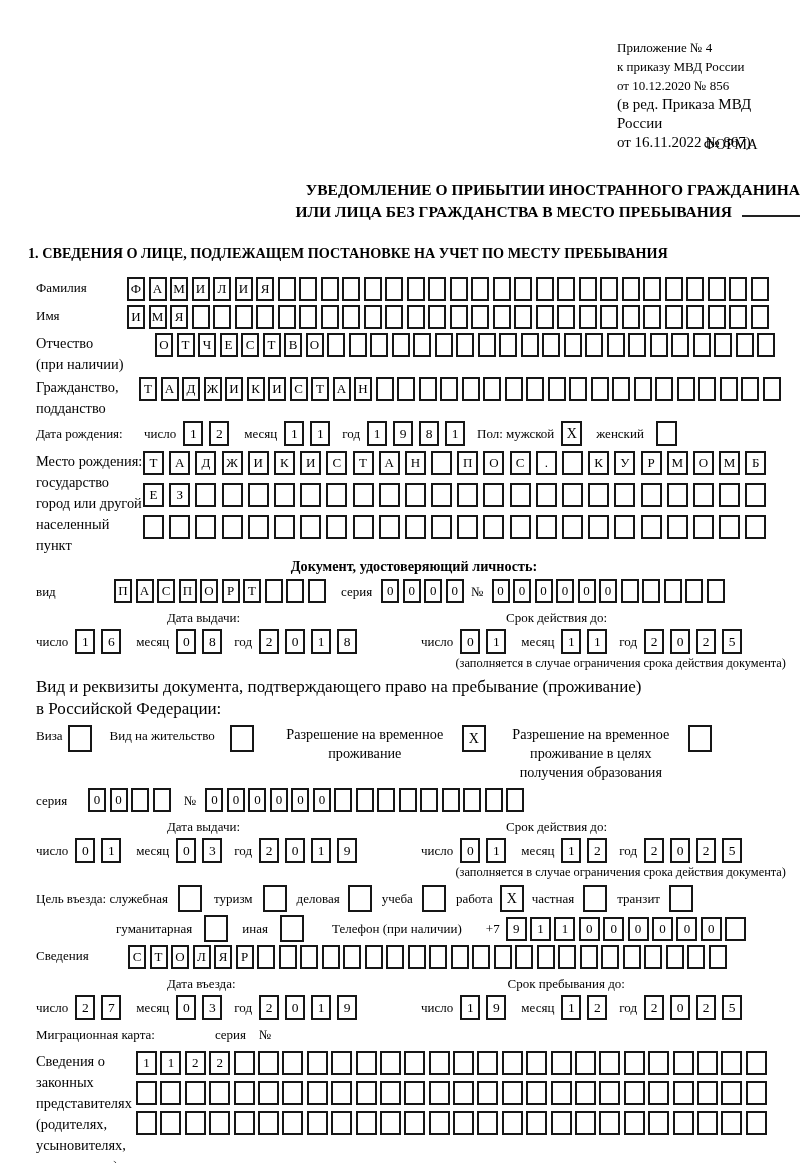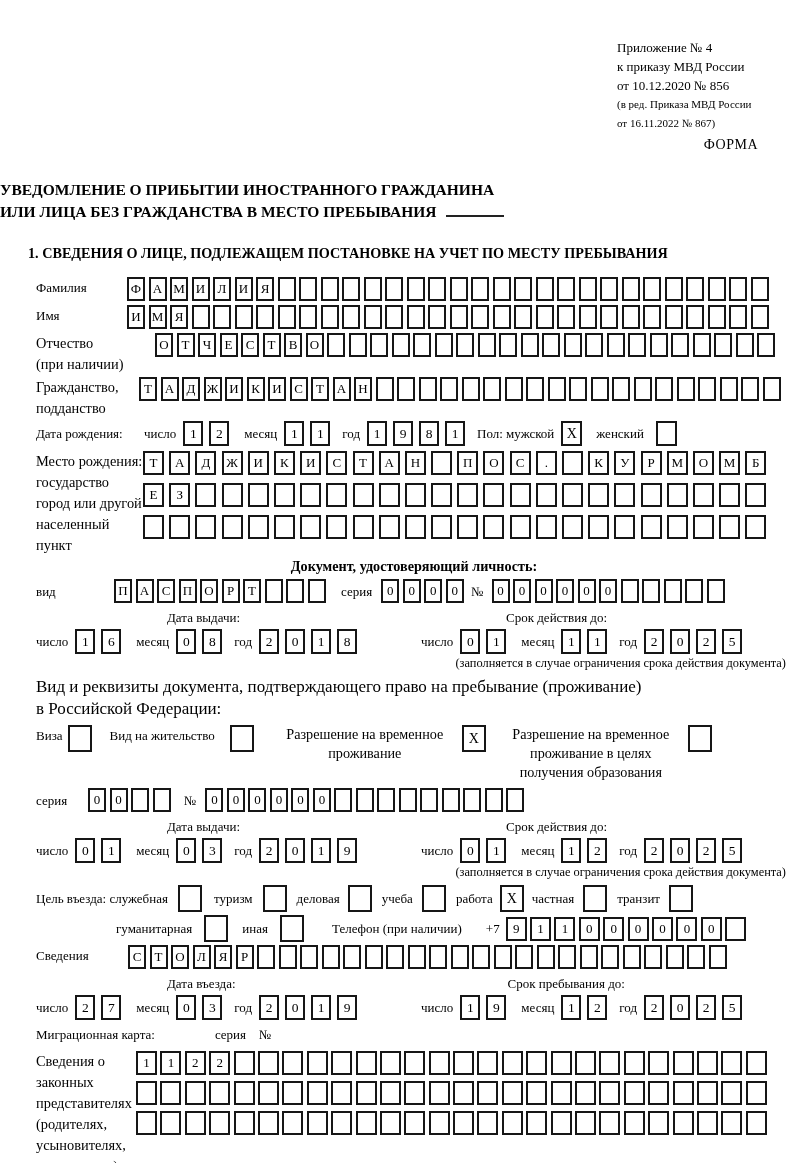--- a/index.html
+++ b/index.html
@@ -1,21 +1,21 @@
 <!DOCTYPE html>
 <html><head>
 <meta charset="utf-8">
 <style>
   html,body{margin:0;padding:0;background:#fff;}
   .page{width:800px;height:1163px;position:relative;background:#fff;color:#000;
         font-family:"Liberation Serif","DejaVu Serif",serif;overflow:hidden;}
   .annex{position:absolute;left:617px;top:38px;font-size:13px;line-height:19px;}
-  .annex .small{font-size:11px;}
+  .annex .small{font-size:15px;}
   .forma{position:absolute;top:137px;right:42px;font-size:14px;font-weight:400;letter-spacing:.5px;}
-  .title{position:absolute;top:179px;left:0;width:100%;text-align:left;font-weight:700;
+  .title{position:absolute;top:179px;left:0;width:100%;text-align:right;font-weight:700;
          font-size:15.5px;line-height:22px;}
   .title-underline{display:inline-block;width:58px;border-bottom:2px solid #222;height:13px;margin-left:10px;}
   .sec{position:absolute;top:245px;left:28px;right:4px;text-align:left;font-weight:700;font-size:14.2px;}
   .form{position:absolute;top:277px;left:36px;right:8px;}
   .row{display:flex;align-items:flex-start;margin-bottom:4px;}
   .lb{font-size:13px;line-height:21px;flex-shrink:0;}
   .lbcol{flex-shrink:0;}
   .lbcol div{font-size:14.4px;line-height:21px;}
   .cells{display:flex;flex-wrap:nowrap;}
   .cell,.wcell,.rcell,.dcell,.cbcell,.cb{box-sizing:content-box;display:inline-flex;align-items:center;

